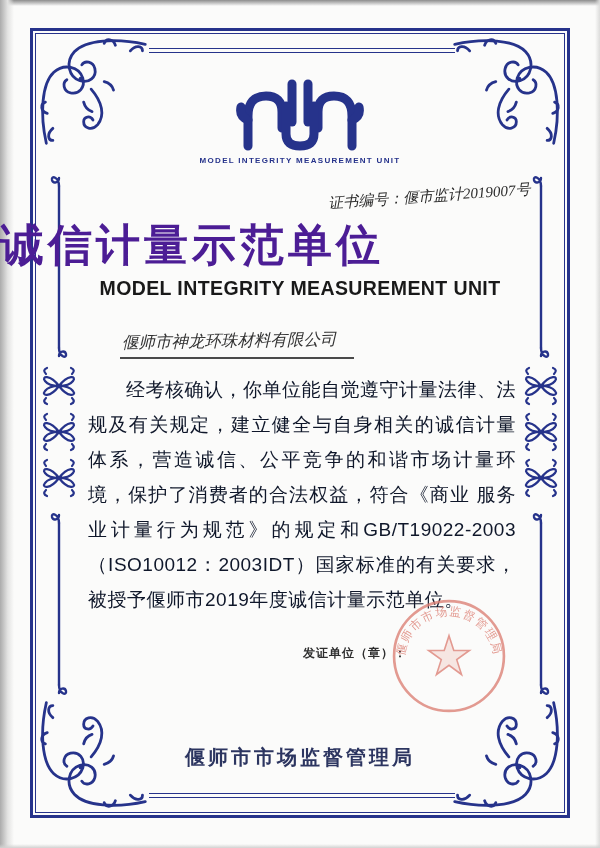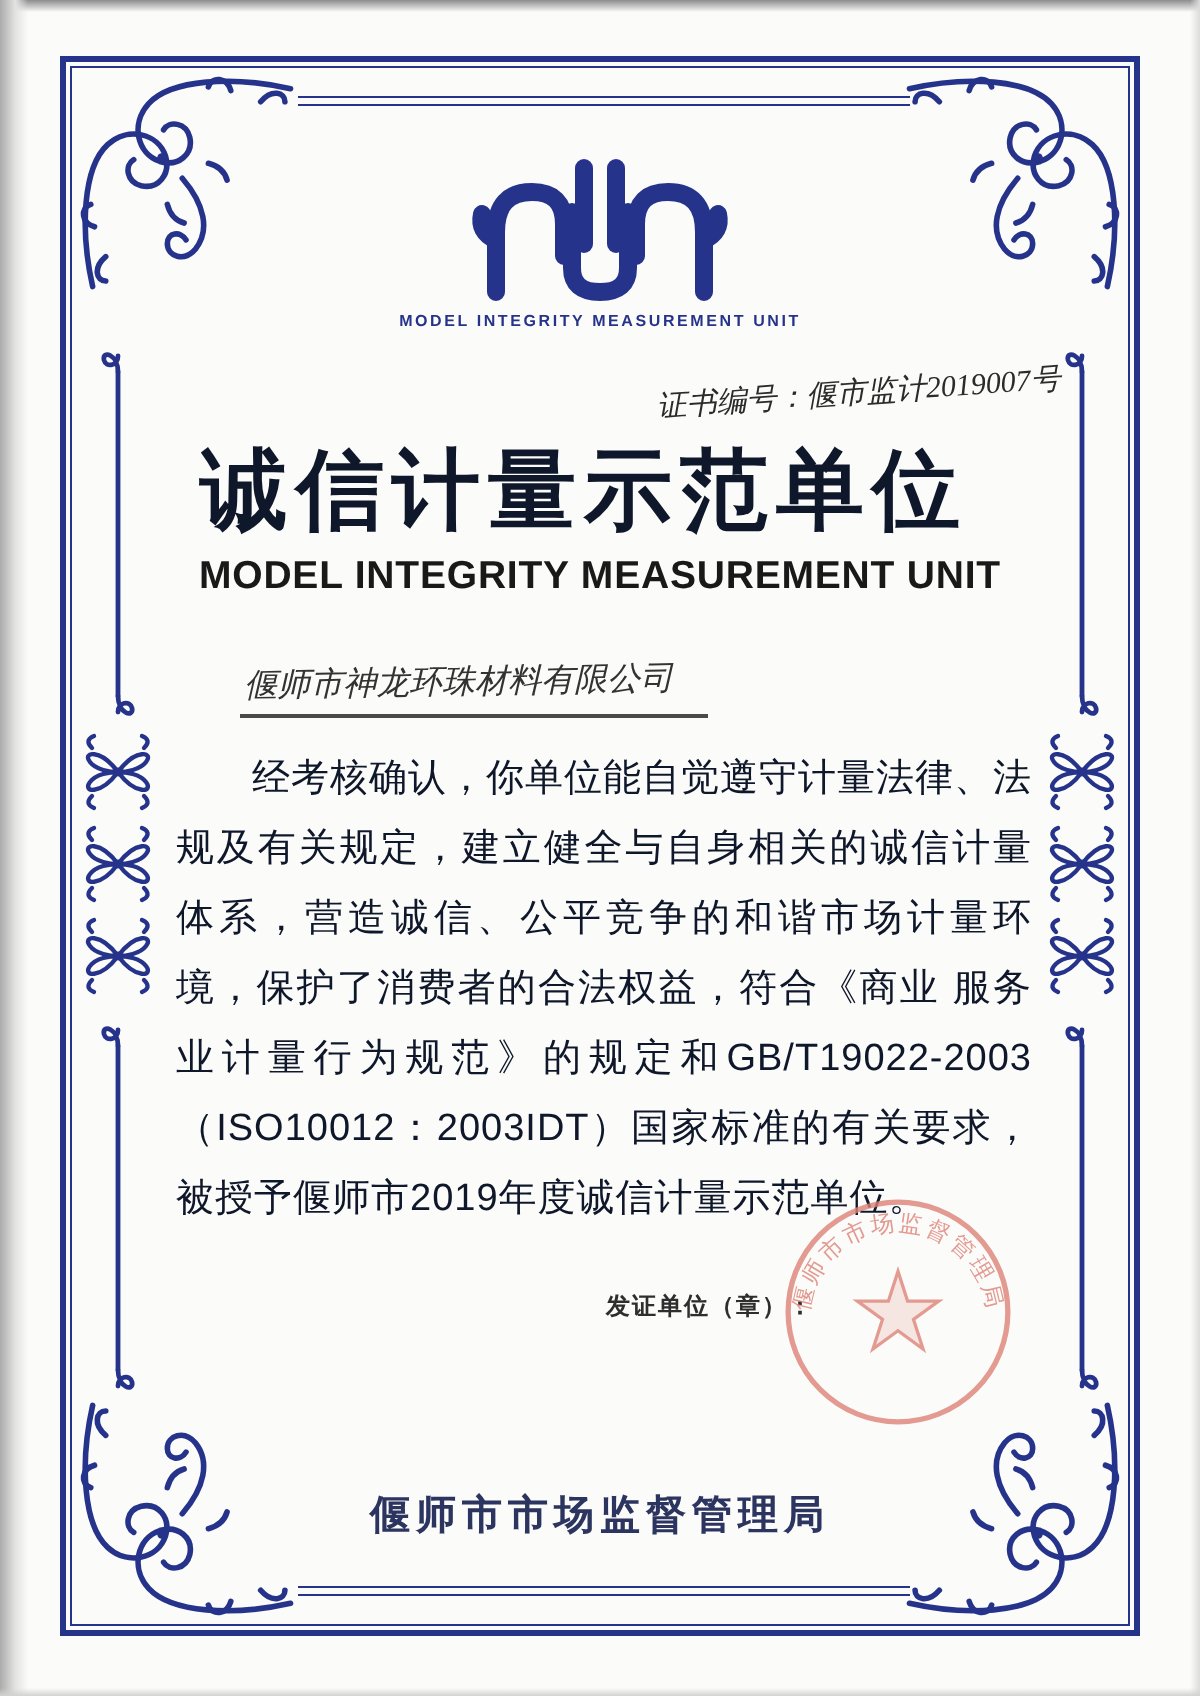--- a/index.html
+++ b/index.html
@@ -39,23 +39,23 @@
   .bfly-col.l{left:6px;} .bfly-col.r{right:6px;}
   .bfly{width:40px;height:42px;}
 
   
   .logo-mark{position:absolute;left:234px;top:76px;width:132px;height:76px;color:var(--navy);}
   .logo-caption{position:absolute;left:150px;top:156px;width:300px;text-align:center;
     font-size:8px;font-weight:bold;letter-spacing:1.3px;color:var(--navy);}
   .cert-no{position:absolute;left:328px;top:186px;width:235px;
     font-family:cursive;font-style:italic;font-size:15px;color:#2b2b2b;
     transform:rotate(-4deg);white-space:nowrap;}
-  .title-zh{position:absolute;left:0;top:216px;width:484px;text-align:right;
+  .title-zh{position:absolute;left:0;top:216px;width:484px;text-align:left;
     font-family:"Liberation Serif","DejaVu Serif",serif;
-    font-size:44px;font-weight:900;letter-spacing:4px;color:#0f172a;}
+    font-size:44px;font-weight:900;letter-spacing:4px;color:#4c1d95;}
   .title-en{position:absolute;left:0;top:277px;width:600px;text-align:center;
     font-size:19.5px;font-weight:800;letter-spacing:0.4px;color:#191919;}
   .company{position:absolute;left:122px;top:330px;width:240px;
     font-family:cursive;font-style:italic;font-size:16.5px;color:#333;
     transform:rotate(-1deg);white-space:nowrap;}
   .company-line{position:absolute;left:120px;top:357px;width:234px;height:1.5px;background:#4a4a4a;}
   .body-par{position:absolute;left:88px;top:372px;width:428px;
     font-size:19px;line-height:35px;color:#0f172a;text-align:justify;
     text-indent:2em;letter-spacing:0.5px;}
   .issuer-line{position:absolute;left:303px;top:645px;font-size:12px;

